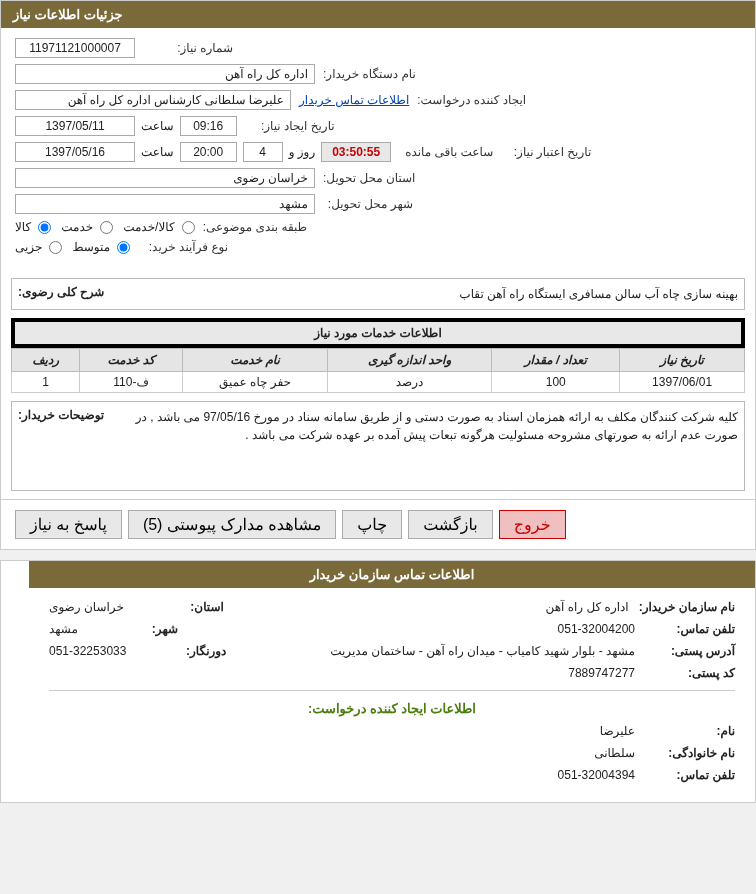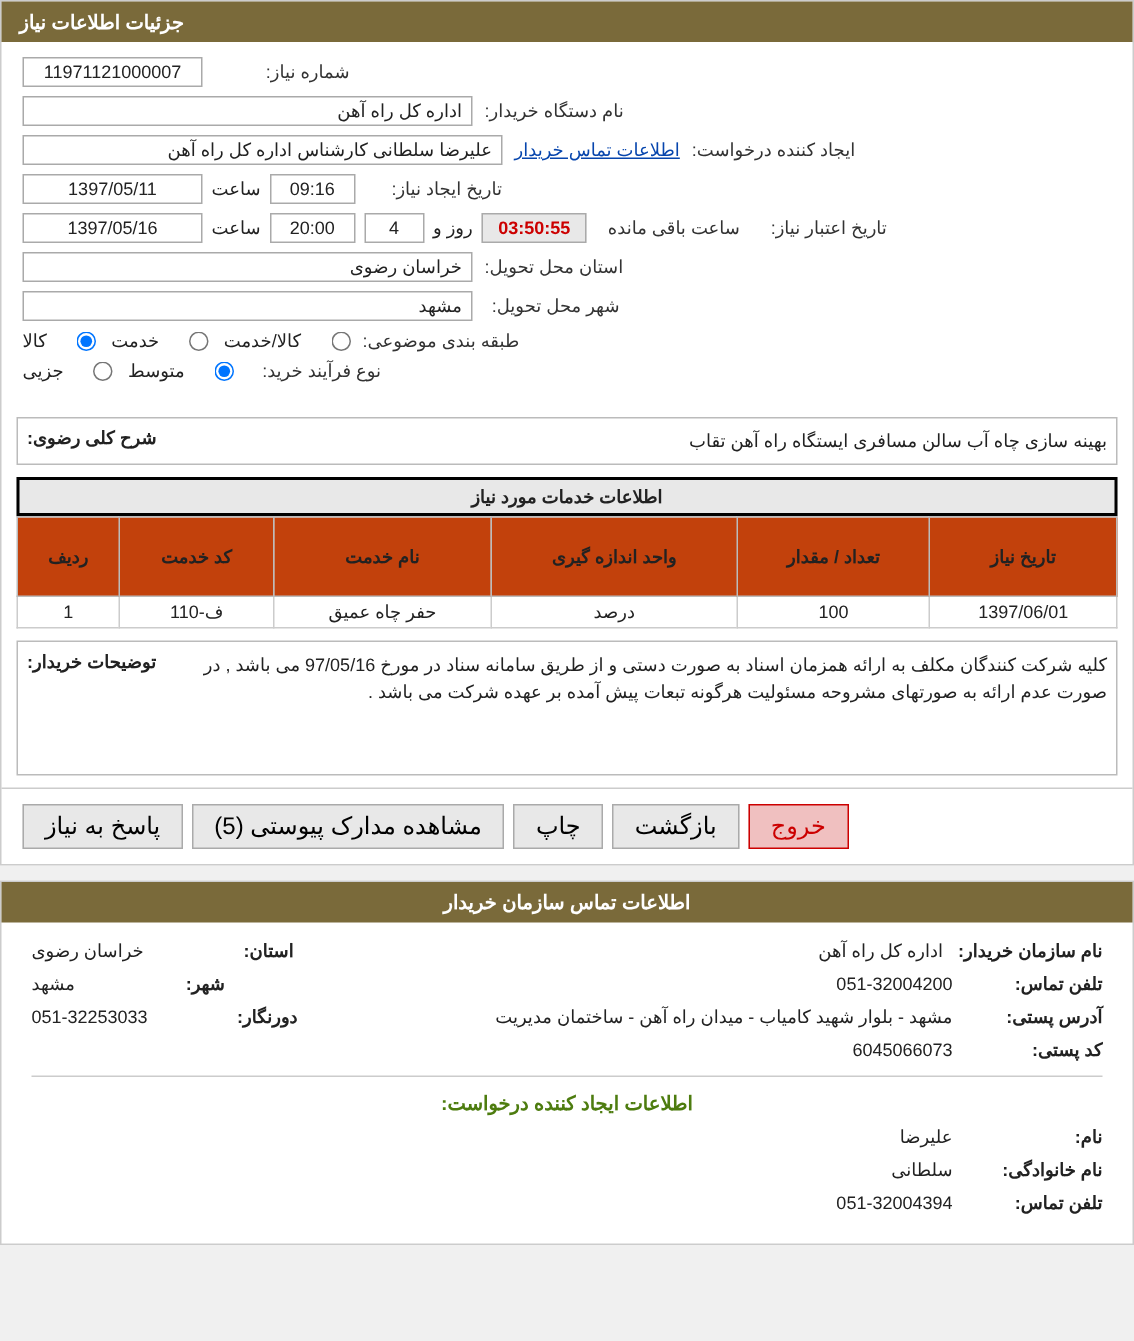--- a/index.html
+++ b/index.html
@@ -90,21 +90,21 @@
 
     
     .radio-group {
       display: flex;
       align-items: center;
       gap: 10px;
     }
     .radio-item {
       display: flex;
       align-items: center;
-      gap: 20px;
+      gap: 7px;
       font-size: 12px;
     }
 
     
     .desc-section {
       border: 1px solid #bbb;
       margin: 8px 10px;
       padding: 6px;
       display: flex;
       align-items: flex-start;
@@ -127,34 +127,35 @@
     
     .table-section {
       margin: 8px 10px;
     }
     .table-title {
       background: #e8e8e8;
       padding: 4px 8px;
       font-weight: bold;
       font-size: 12px;
       text-align: center;
-      border: 2px solid #000000;
+      border: 4px solid #000000;
       margin-bottom: 0;
     }
     .data-table {
       width: 100%;
       border-collapse: collapse;
       font-size: 12px;
     }
     .data-table th {
-      background: #c2410c;
+      background: #e5e5e5;
       border: 1px solid #bbb;
-      padding: 19px 6px;
-      text-align: center;
-      font-weight: bold;
+      padding: 4px 6px;
+      text-align: center;
+      font-weight: bold;
+      font-style: italic;
     }
     .data-table td {
       border: 1px solid #ccc;
       padding: 3px 6px;
       text-align: center;
     }
 
     
     .button-bar {
       display: flex;
@@ -180,20 +181,21 @@
       background: #f0c0c0;
       border-color: #c00;
       color: #c00;
     }
 
     
     .contact-card {
       background: #fff;
       border: 1px solid #ccc;
       margin-top: 10px;
+      padding-left: 28px;
     }
     .contact-header {
       background: #7a6a3a;
       color: #fff;
       text-align: center;
       padding: 6px 12px;
       font-size: 13px;
       font-weight: bold;
     }
     .contact-body {
@@ -249,21 +251,21 @@
 
       <div class="form-row">
         <span class="form-label">نام دستگاه خریدار:</span>
         <div class="form-value input-wide">اداره کل راه آهن</div>
       </div>
 
       <div class="form-row">
         <span class="form-label">ایجاد کننده درخواست:</span>
         <div style="display:flex;align-items:center;gap:8px;">
           <span class="link-style">اطلاعات تماس خریدار</span>
-          <div class="form-value" style="width:320px;">علیرضا  سلطانی  کارشناس اداره کل راه آهن</div>
+          <div class="form-value" style="width:276px;">علیرضا  سلطانی  کارشناس اداره کل راه آهن</div>
         </div>
       </div>
 
       <div class="form-row">
         <span class="form-label">تاریخ ایجاد نیاز:</span>
         <div class="date-time-group">
           <div class="form-value input-small" style="text-align:center;direction:ltr;">09:16</div>
           <span class="date-time-label">ساعت</span>
           <div class="form-value input-narrow" style="text-align:center;direction:ltr;">1397/05/11</div>
         </div>
@@ -402,21 +404,21 @@
           <span class="contact-val">مشهد - بلوار شهید کامیاب - میدان راه آهن - ساختمان مدیریت</span>
         </div>
         <div class="contact-row" style="margin-bottom:0;">
           <span class="contact-key">دورنگار:</span>
           <span class="contact-val">051-32253033</span>
         </div>
       </div>
 
       <div class="contact-row">
         <span class="contact-key">کد پستی:</span>
-        <span class="contact-val">6045066073</span>
+        <span class="contact-val">7889747277</span>
       </div>
 
       <hr class="divider">
 
       <div class="sub-header">اطلاعات ایجاد کننده درخواست:</div>
 
       <div style="display:flex;direction:rtl;gap:40px;margin-bottom:8px;">
         <div class="contact-row" style="margin-bottom:0;flex:1;">
           <span class="contact-key">نام:</span>
           <span class="contact-val">علیرضا</span>

